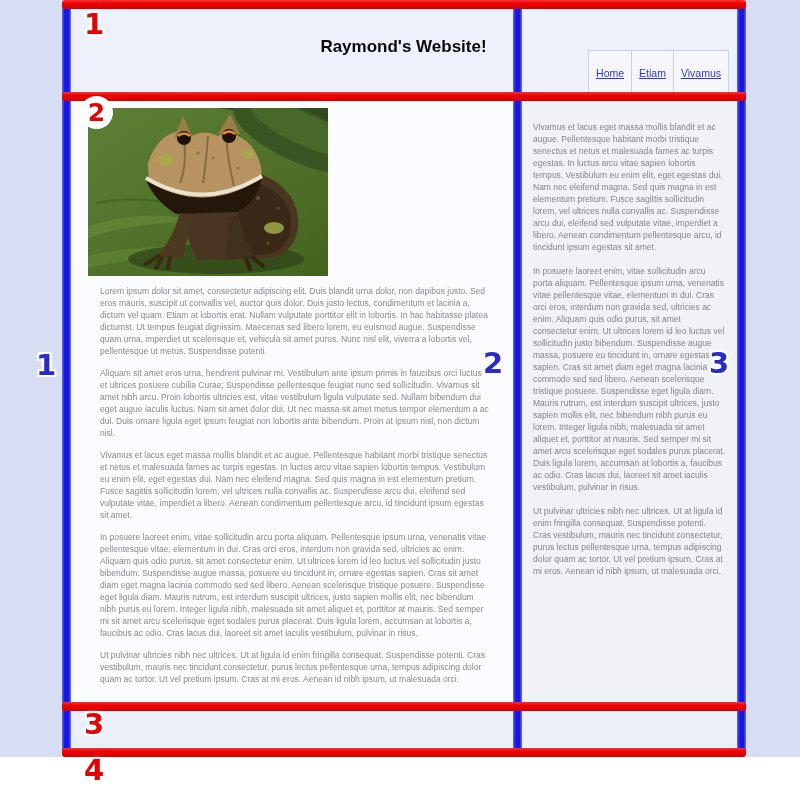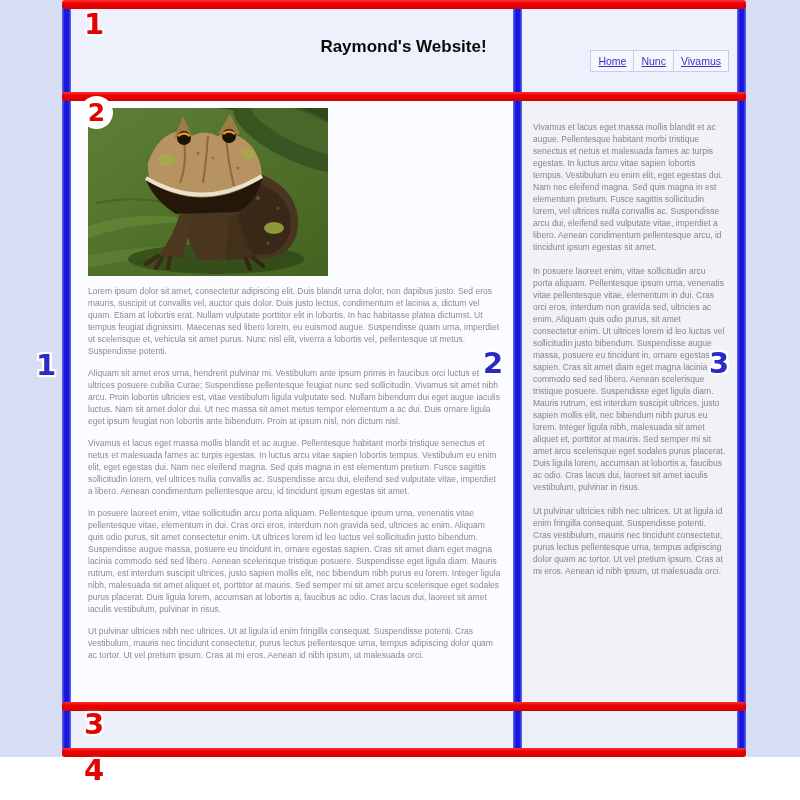--- a/index.html
+++ b/index.html
@@ -6,27 +6,27 @@
   body{width:800px;height:800px;position:relative;overflow:hidden;background:#ffffff;
        font-family:"Liberation Sans",sans-serif;}
   .abs{position:absolute;}
   .page-bg{left:0;top:0;width:800px;height:757px;background:#d7ddf3;}
   
   .header{left:70px;top:9px;width:667px;height:83px;background:#eef1fb;}
   .page-title{position:absolute;left:0;top:28px;width:100%;text-align:center;
               font-size:17px;font-weight:bold;color:#0a0a0a;margin:0;}
   .nav{position:absolute;right:8px;top:41px;display:flex;}
   .nav-cell{background:#f5f7fd;border:1px solid #c9cdee;margin-left:-1px;
-            padding:4px 7px;font-size:10.5px;}
+            padding:16px 7px;font-size:10.5px;}
   .nav-cell a{color:#3434cc;text-decoration:underline;cursor:pointer;}
   .main{left:70px;top:101px;width:443px;height:601px;background:#fbfcff;overflow:hidden;}
   .figure{position:absolute;left:18px;top:7px;width:240px;height:168px;overflow:hidden;}
   .figure svg{display:block;}
   .main-text{position:absolute;left:18px;top:184px;width:413px;}
-  .main-text p{font-size:8.5px;line-height:12px;color:#8a8a8f;margin:0 0 10px;}
+  .main-text p{font-size:8.5px;line-height:12px;color:#8a8a8f;margin:0 12px 10px;}
   .sidebar{left:521px;top:101px;width:216px;height:601px;background:#f1f2f6;}
   .side-text{position:absolute;left:12px;top:20px;width:193px;}
   .side-text p{font-size:8.5px;line-height:12px;color:#85858a;margin:0 0 12px;}
   .footer{left:70px;top:711px;width:667px;height:37px;background:#ebeffa;}
   
   .vline{width:9px;top:3px;height:752px;z-index:10;border-radius:3px;
          background:linear-gradient(to right,#6a6af0,#1818dd 30%,#1818dd 72%,#6a6af0);}
   .hline{height:9px;left:62px;width:684px;z-index:11;border-radius:3px;
          background:linear-gradient(to bottom,#ff3030,#ea0202 38%,#e00000 78%,#cf0000);}
   .num{z-index:12;font-family:"DejaVu Sans",sans-serif;font-weight:bold;font-size:29px;
@@ -42,21 +42,21 @@
 </style>
 </head>
 <body>
 
 <div class="abs page-bg"></div>
 
 <header class="abs header">
   <h1 class="page-title">Raymond's Website!</h1>
   <nav class="nav">
     <span class="nav-cell"><a>Home</a></span>
-    <span class="nav-cell"><a>Nunc</a></span>
+    <span class="nav-cell"><a>Etiam</a></span>
     <span class="nav-cell"><a>Vivamus</a></span>
   </nav>
 </header>
 
 <main class="abs main">
   <div class="figure">
     <svg viewBox="0 0 240 168" width="240" height="168">
       <defs>
         <linearGradient id="leafbg" x1="0" y1="0" x2="1" y2="1">
           <stop offset="0" stop-color="#5d8036"></stop>

